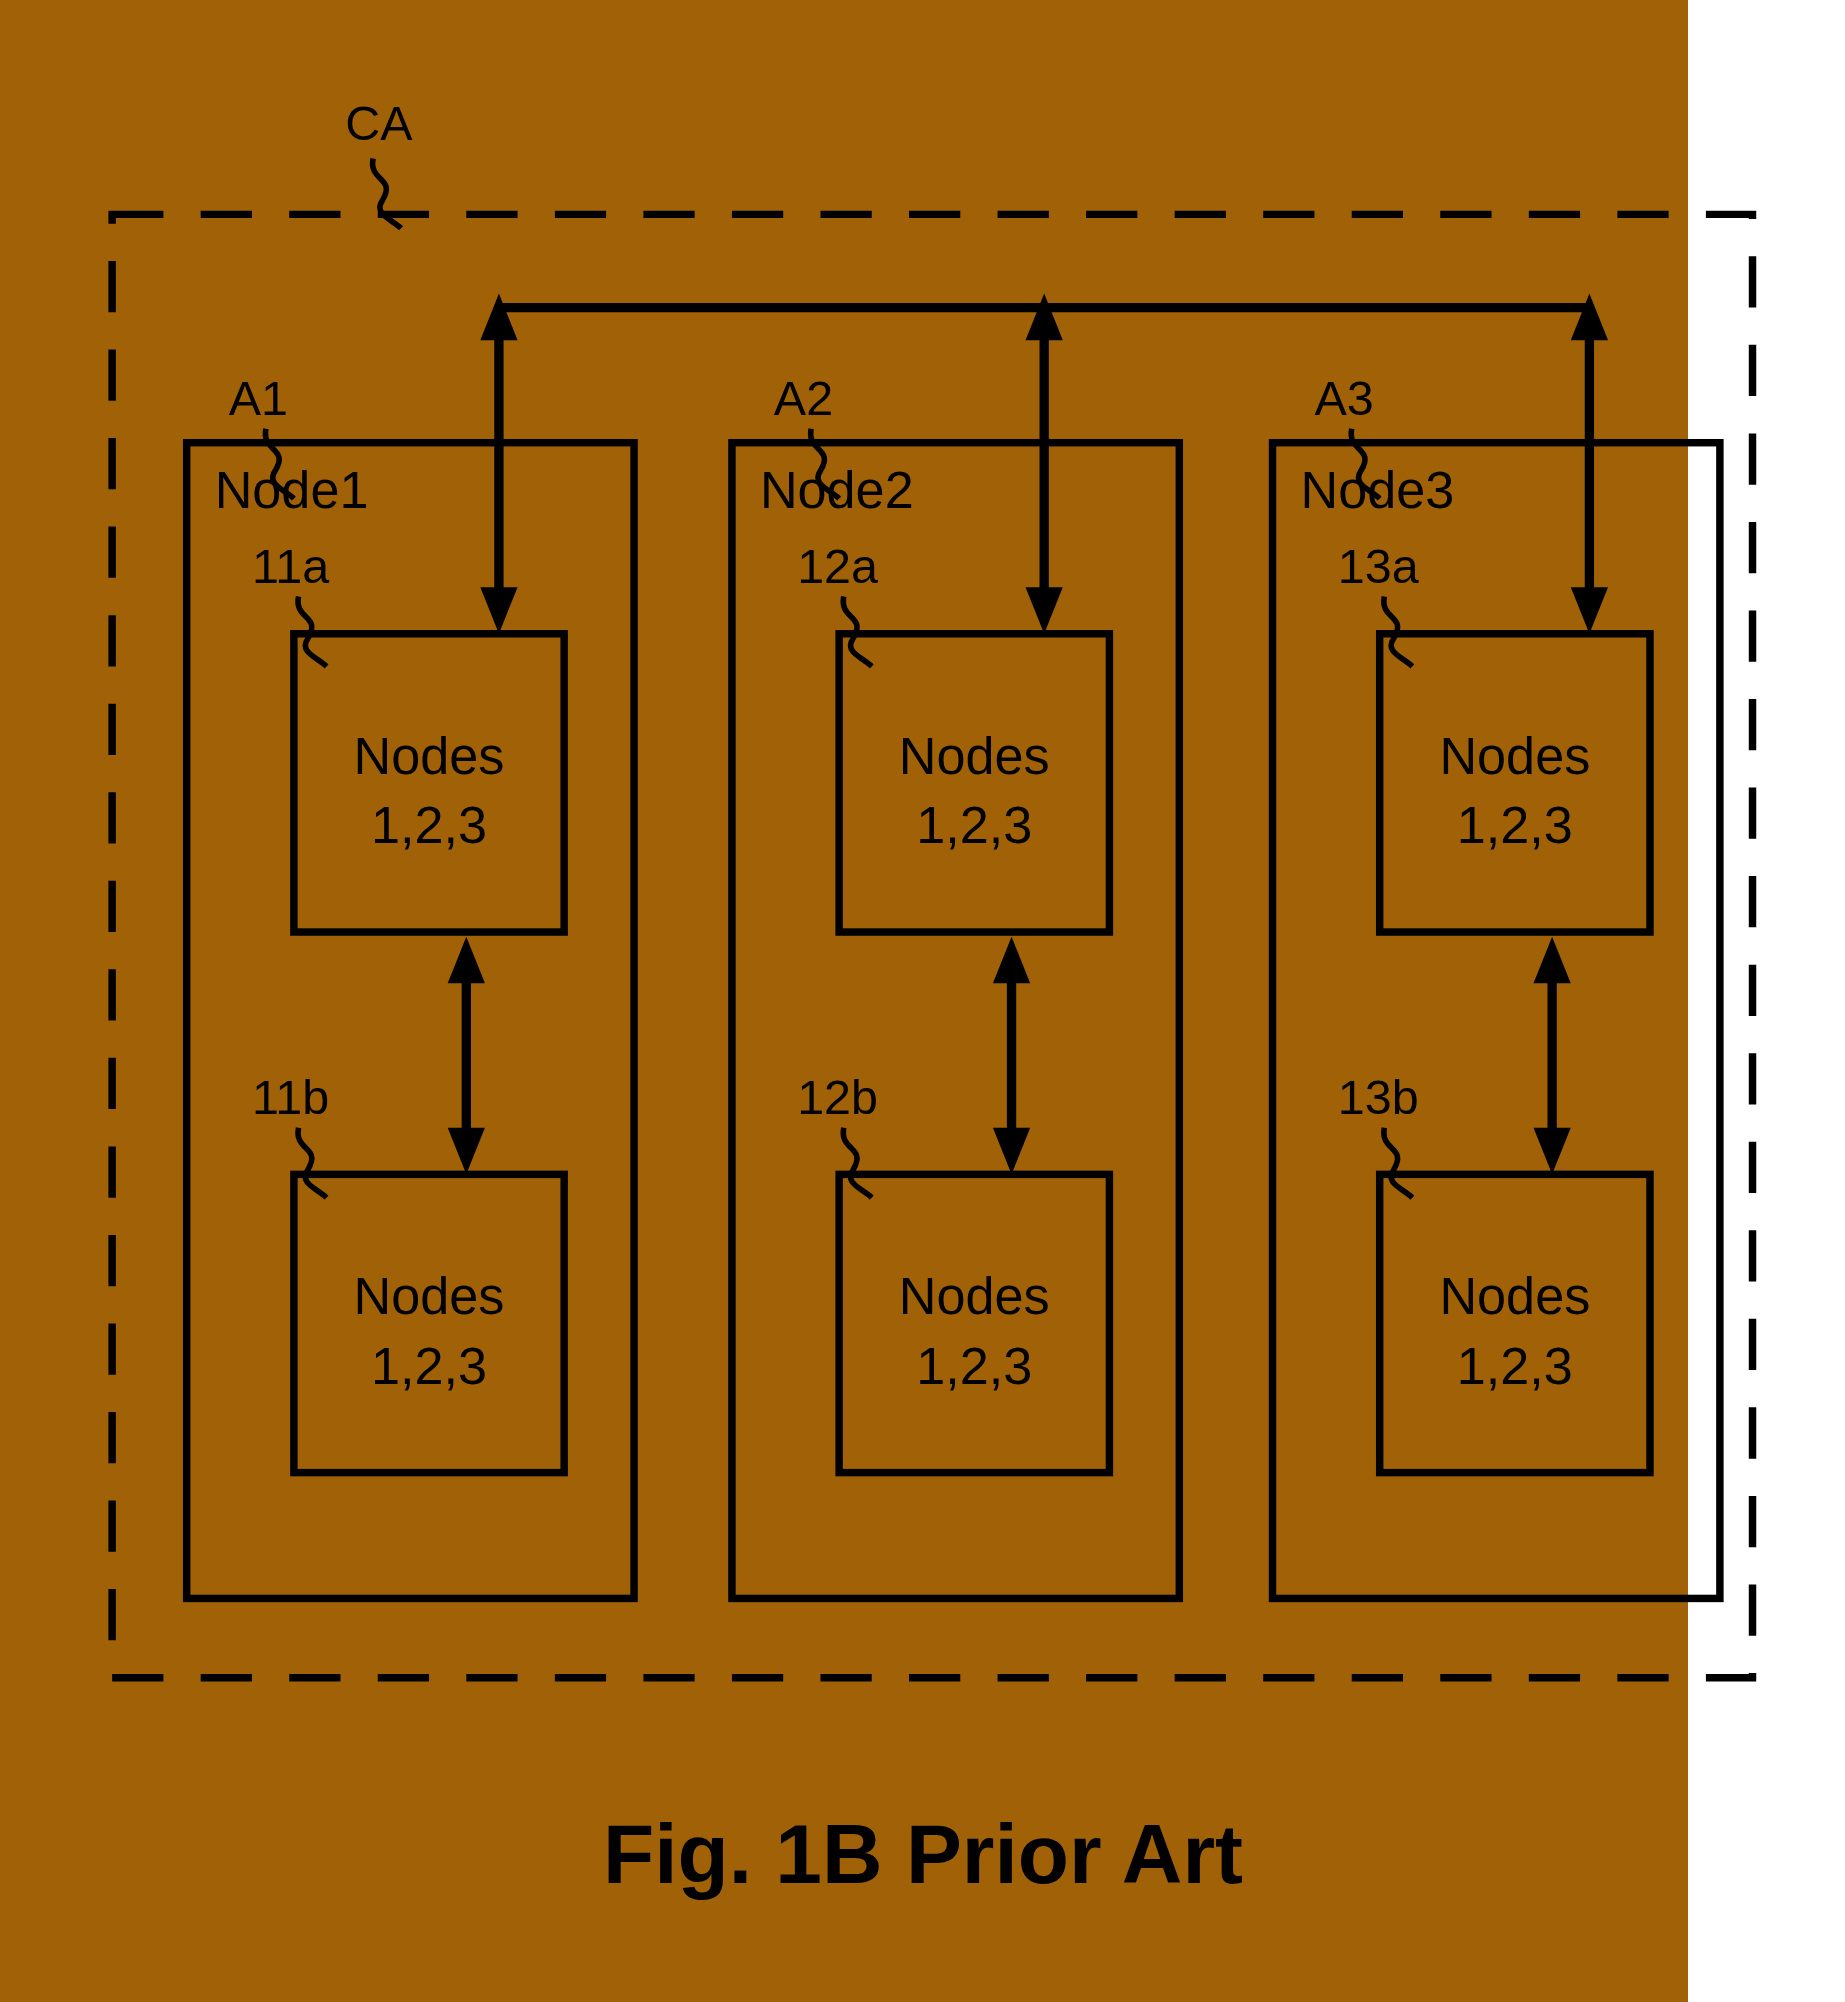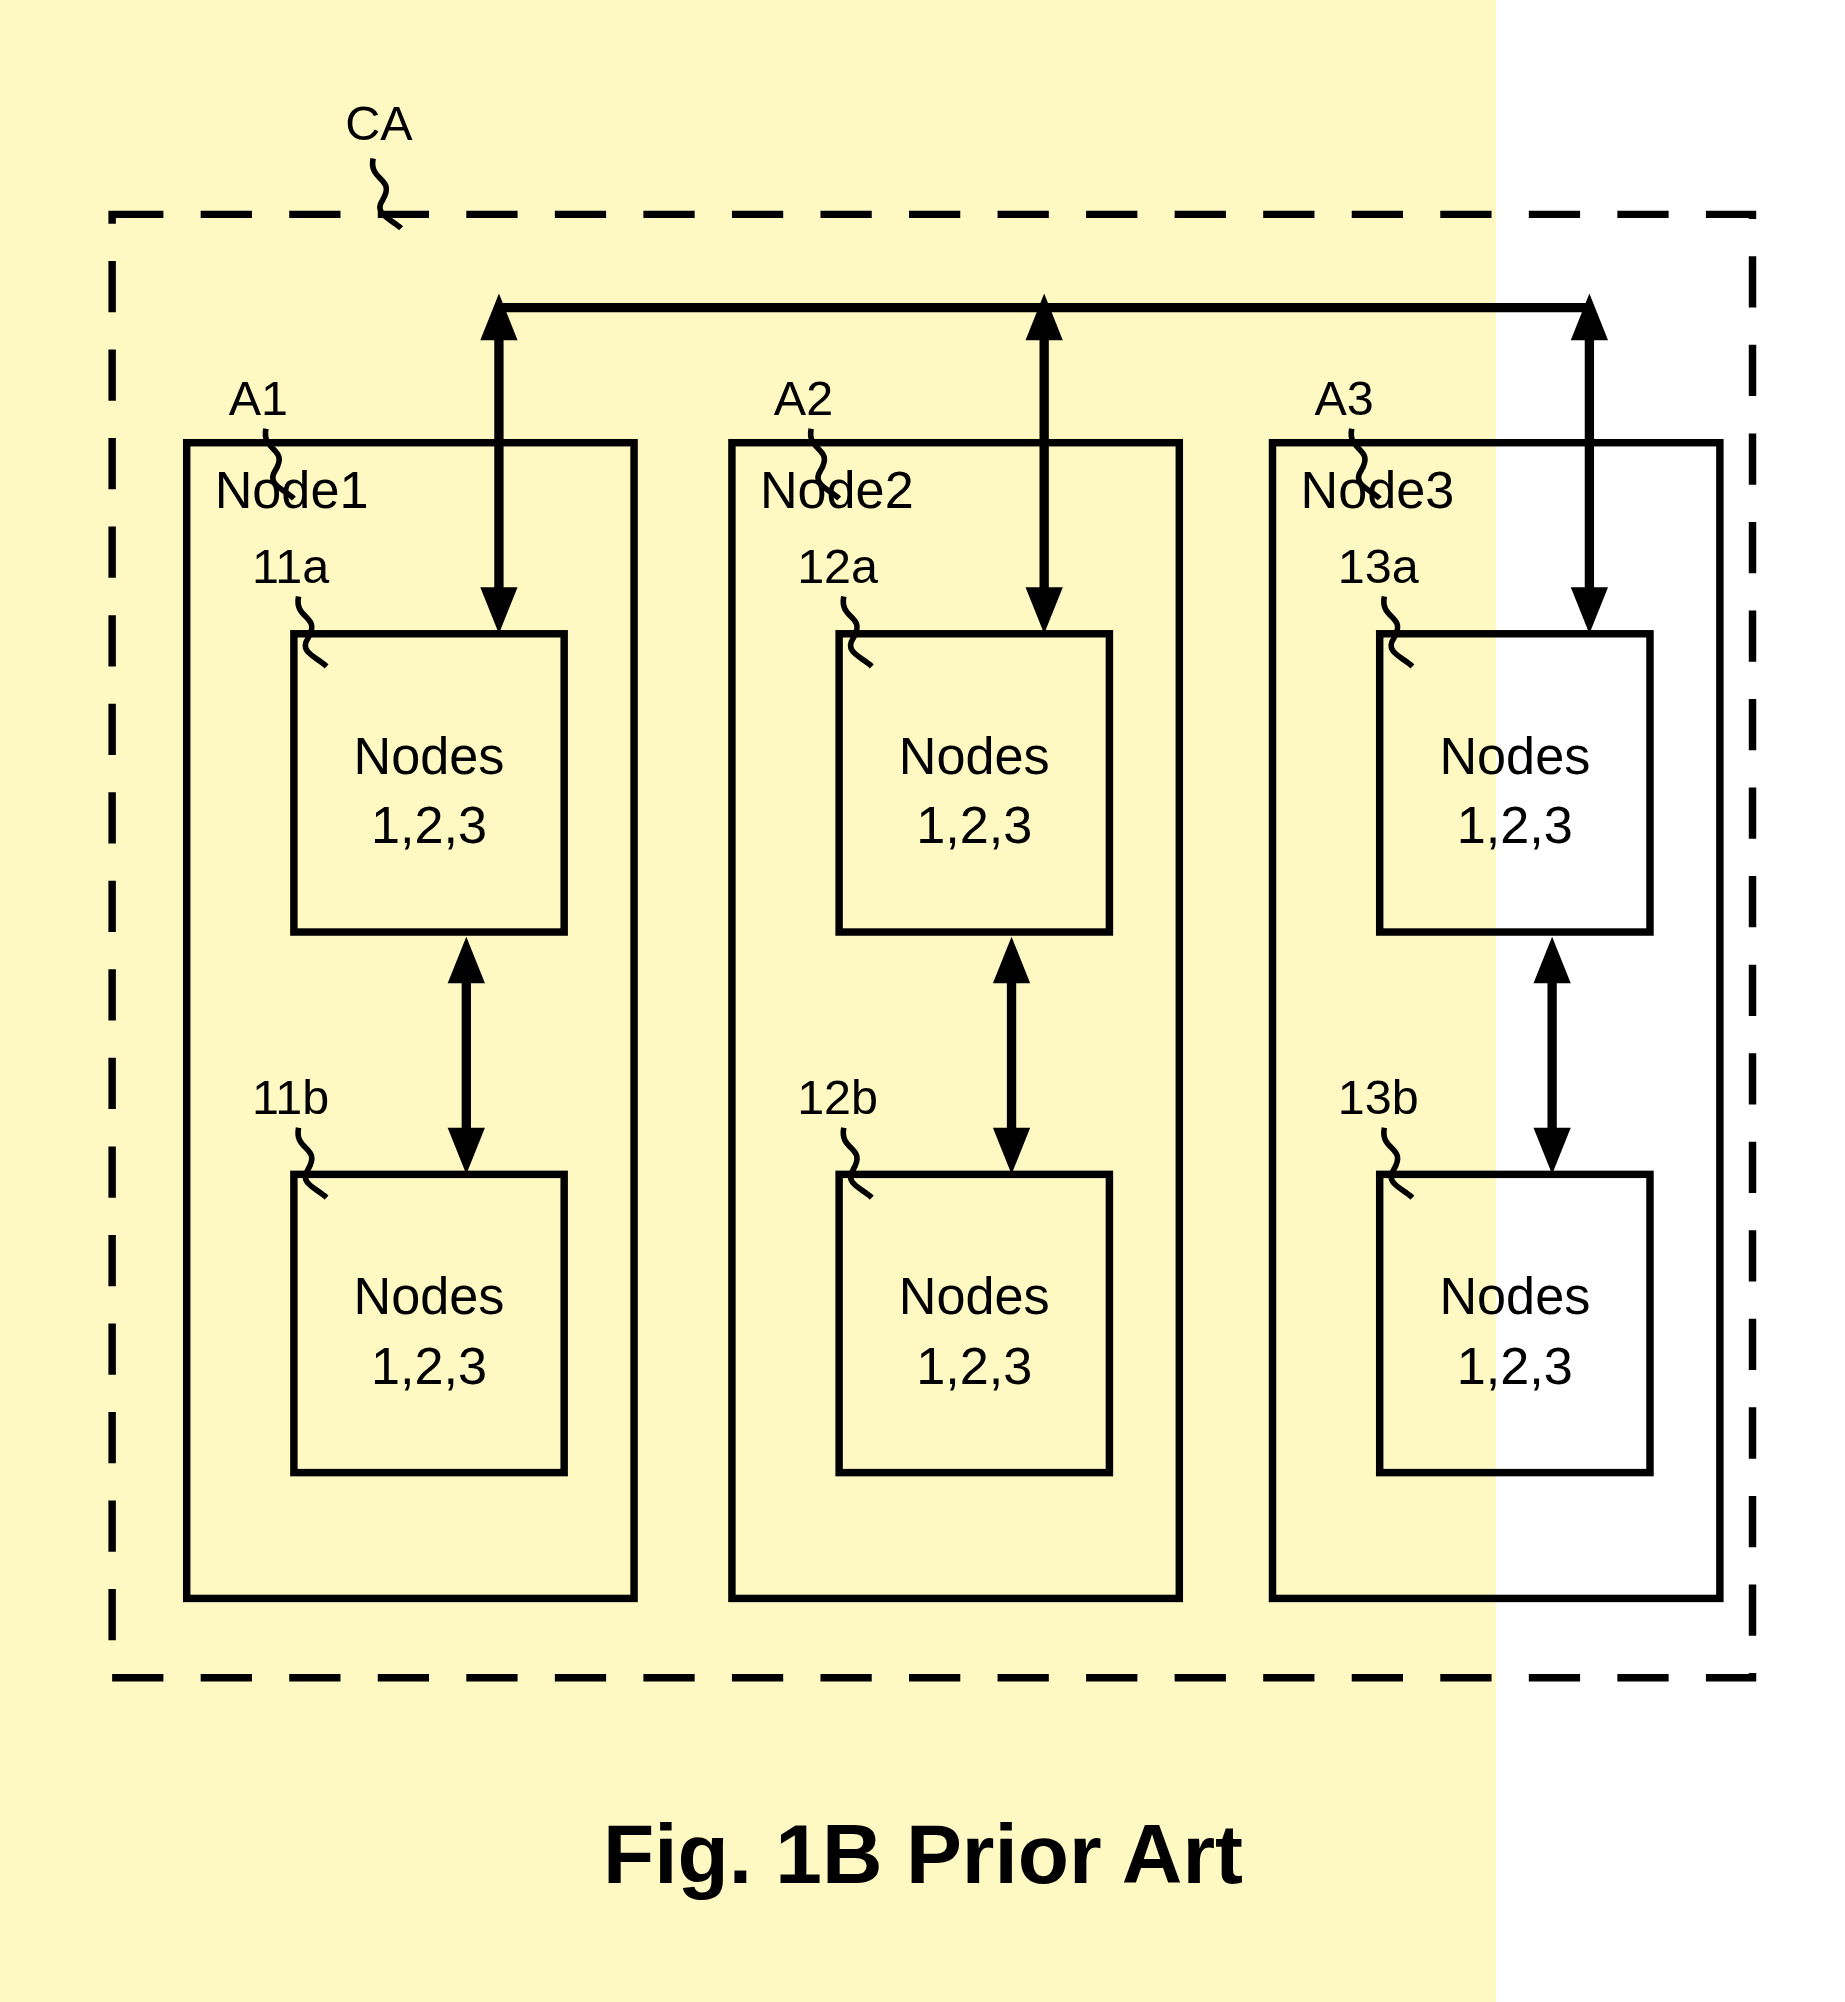--- a/index.html
+++ b/index.html
@@ -2,24 +2,24 @@
 <html style="font-size:15px"><head>
 <meta charset="utf-8">
 <style>
   body {
     margin: 0;
     padding: 0;
     background: #fff;
     font-family: Arial, Helvetica, sans-serif;
   }
   .page {
-    width: 1496px;
+    width: 1688px;
     height: 2002px;
     position: relative;
-    background: #fef9c3;
+    background: #a16207;
     text-align: right;
   }
   svg .box {
     fill: none;
     stroke: #000;
     stroke-width: 8;
   }
   svg .dashed {
     stroke-dasharray: 55 40;
   }

